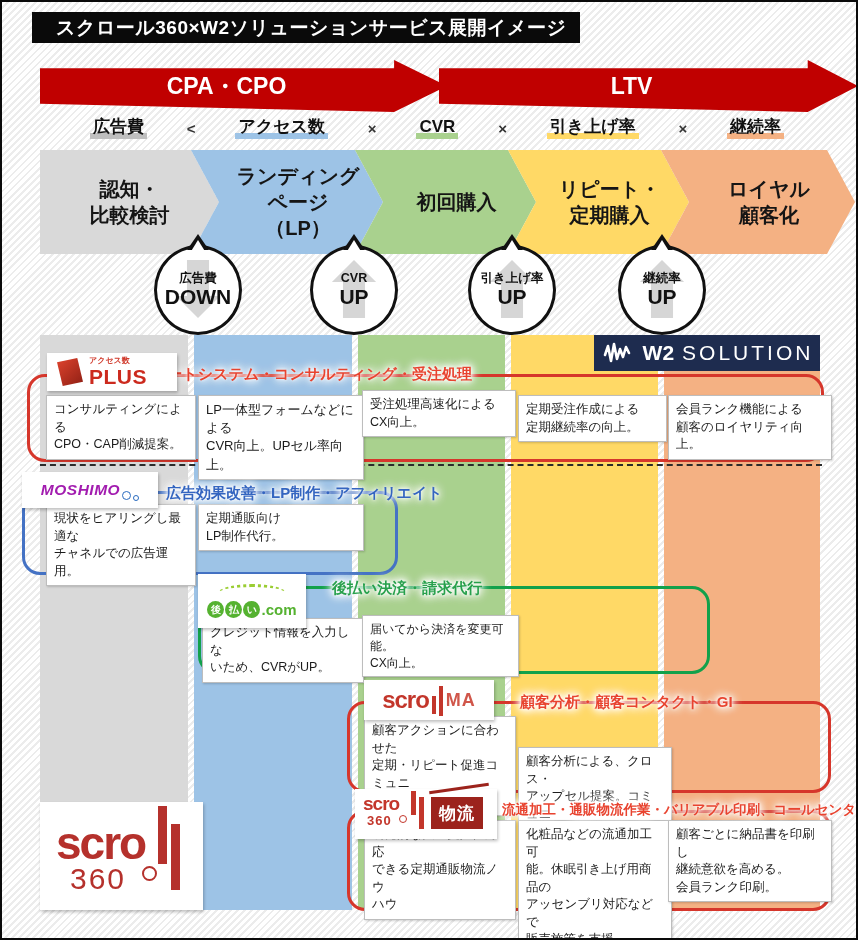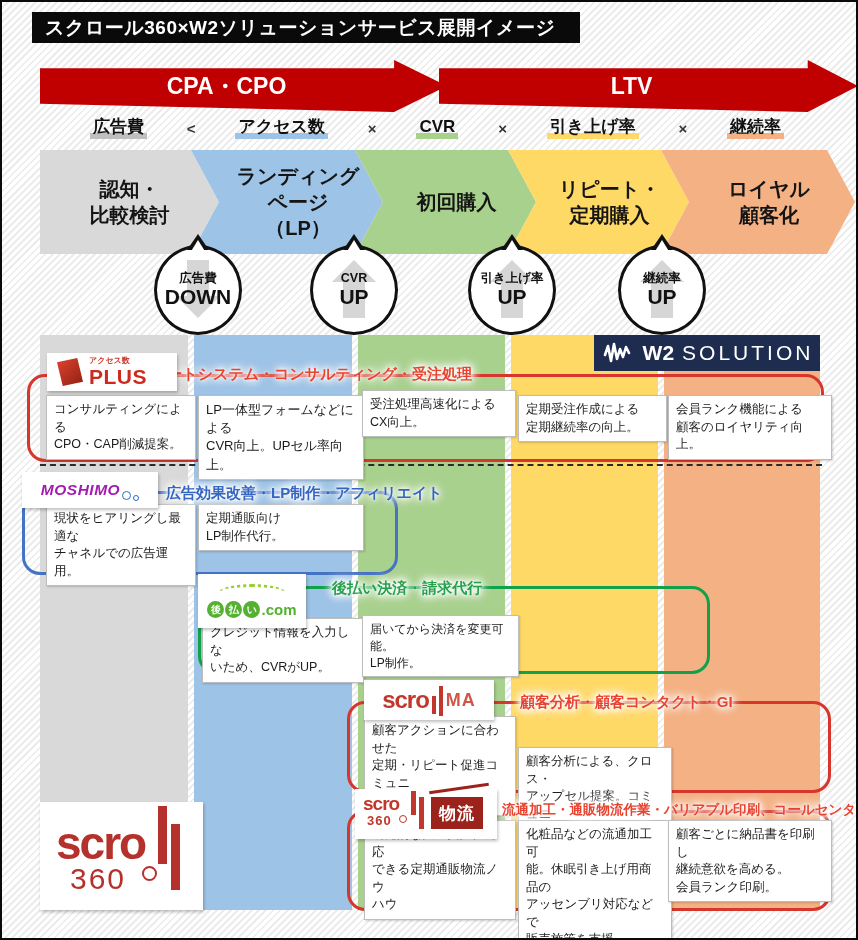--- a/index.html
+++ b/index.html
@@ -4,21 +4,21 @@
 <style>
   html,body{margin:0;padding:0;}
   body{font-family:"Liberation Sans","DejaVu Sans",sans-serif;}
   .slide{
     position:relative;width:858px;height:940px;box-sizing:border-box;
     border:2px solid #0a0a0a;overflow:hidden;
     background:repeating-linear-gradient(135deg,#ffffff 0 3px,#ececec 3px 5px);
   }
   
   .title-bar{position:absolute;left:30px;top:10px;width:548px;height:31px;background:#0a0a0a;
-    color:#fff;font-size:19px;font-weight:bold;display:flex;align-items:center;padding-left:13px;
+    color:#fff;font-size:19px;font-weight:bold;display:flex;align-items:center;padding-left:24px;
     letter-spacing:.5px;box-sizing:border-box;}
   
   .big-arrow{position:absolute;top:58px;height:52px;background:#c00000;
     display:flex;align-items:center;justify-content:center;color:#fff;font-size:23px;font-weight:bold;
     filter:drop-shadow(2px 2px 0 #b9b9b9);}
   .big-arrow span{margin-right:34px;}
   .arrow-left{left:38px;width:407px;clip-path:polygon(0 16%,87% 16%,87% 0,100% 50%,87% 100%,0 84%);}
   .arrow-right{left:437px;width:419px;clip-path:polygon(0 16%,88% 16%,88% 0,100% 50%,88% 100%,0 84%);}
   
   .formula{position:absolute;left:88px;top:112px;width:694px;height:28px;
@@ -256,21 +256,21 @@
       <span class="atob-c">後</span>
       <span class="atob-c">払</span>
       <span class="atob-c">い</span>
       <span class="atob-com">.com</span>
     </span>
   </div>
   <div class="cat-label cl-green" style="left:330px;top:577px;font-size:15px;">後払い決済・請求代行</div>
   <div class="cell" style="left:200px;top:616px;width:146px;">クレジット情報を入力しな
 いため、CVRがUP。</div>
   <div class="cell" style="left:360px;top:613px;width:141px;font-size:12px;">届いてから決済を変更可能。
-LP制作。</div>
+CX向上。</div>
 
   <div class="band bd-red" style="left:345px;top:699px;width:478px;height:86px;"></div>
   <div class="logo-box sma-box">
     <span class="s-red sma-scro">scro</span>
     <span class="bar sma-b1"></span>
     <span class="bar sma-b2"></span>
     <span class="sma-ma">MA</span>
   </div>
   <div class="cat-label cl-red" style="left:518px;top:691px;font-size:15px;">顧客分析・顧客コンタクト・GI</div>
   <div class="cell" style="left:362px;top:714px;width:136px;">顧客アクションに合わせた

